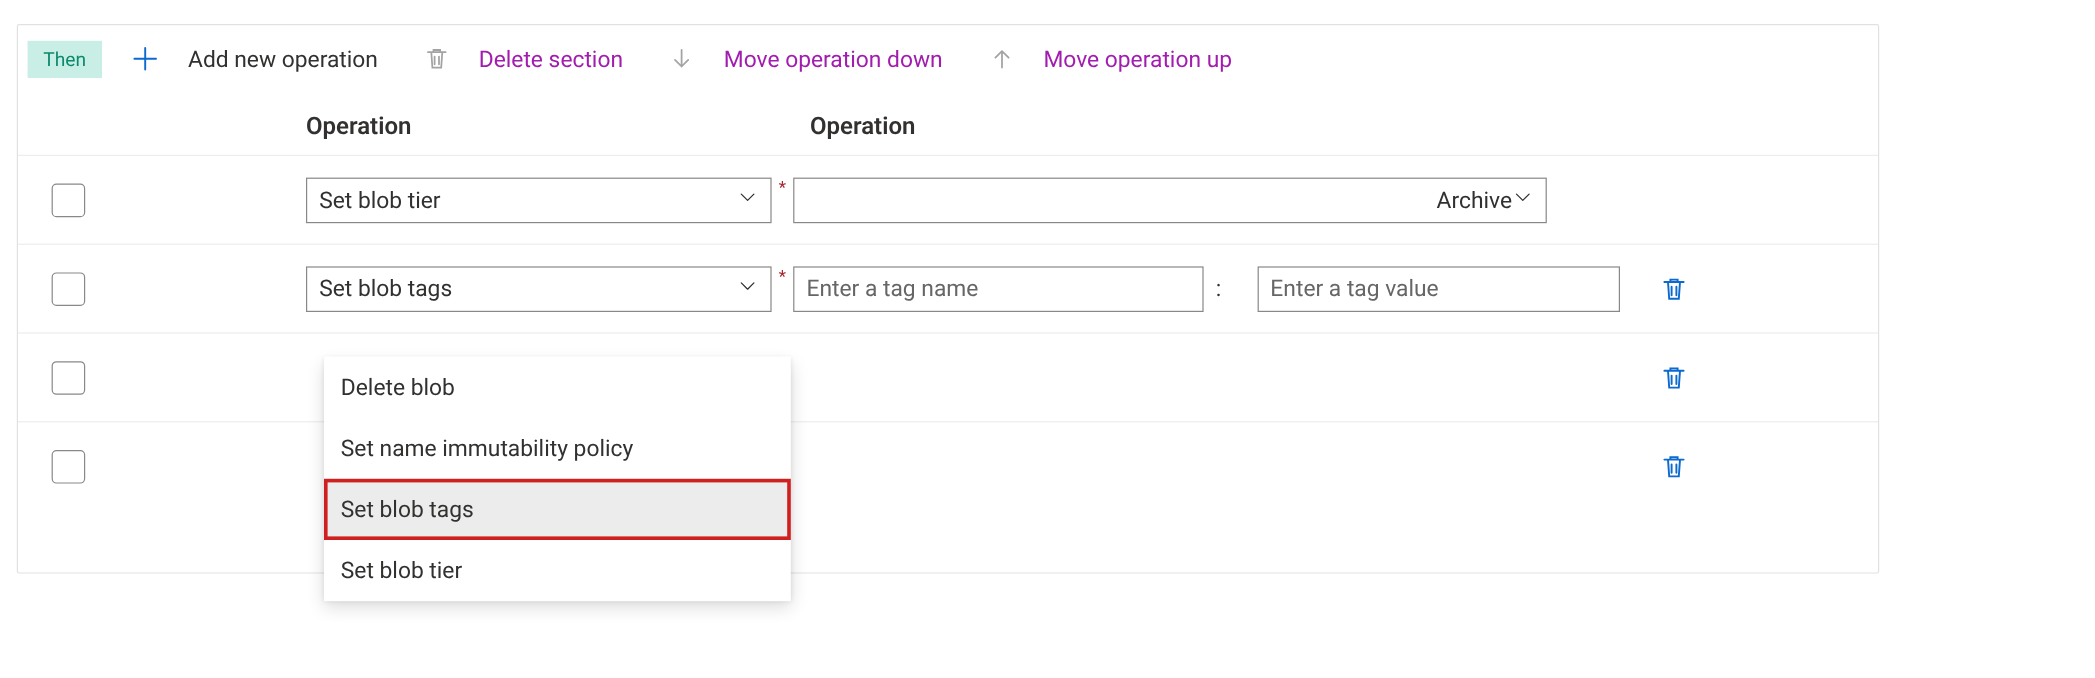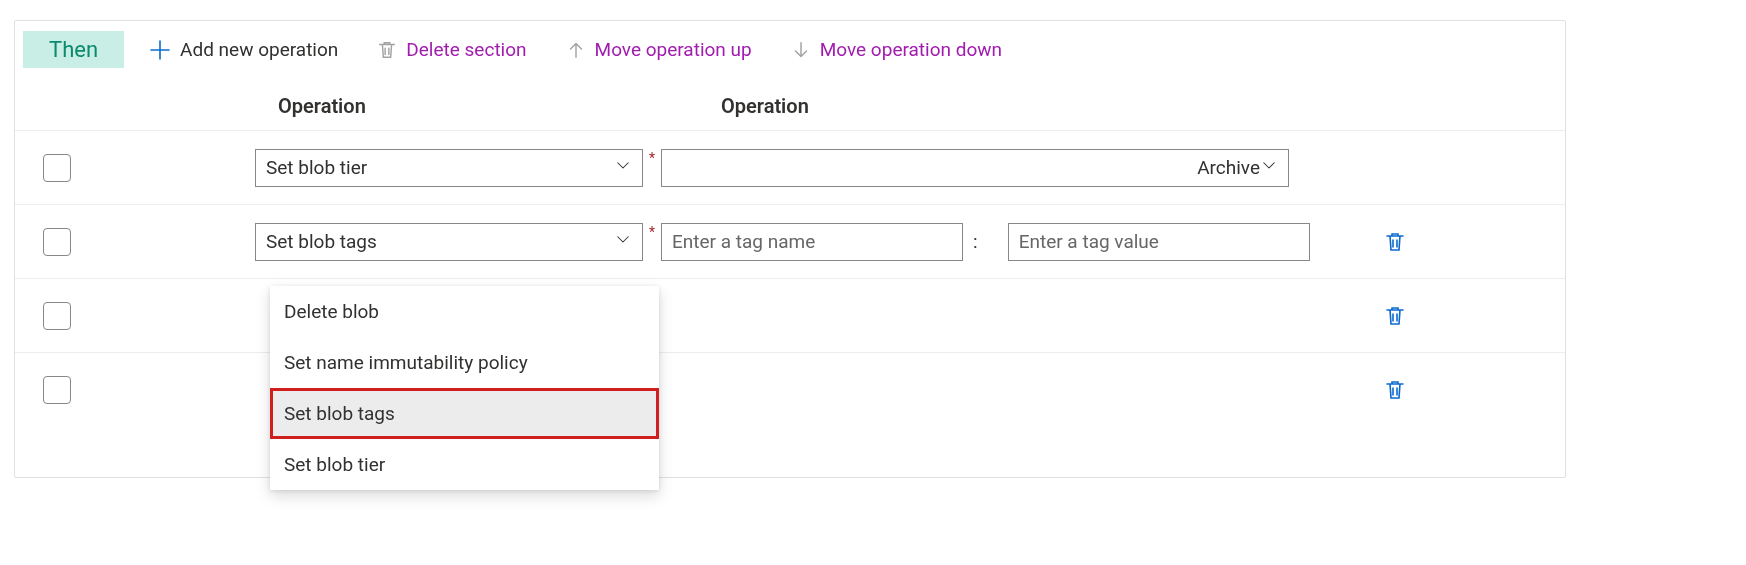--- a/index.html
+++ b/index.html
@@ -24,42 +24,41 @@
   }
   .toolbar {
     display: flex;
     align-items: center;
     padding: 10px 8px;
     gap: 10px;
   }
   .then-label {
     background: #c9eee6;
     color: #0b8a6e;
-    padding: 6px 26px;
-    font-size: 22px;
+    padding: 6px 13px;
+    font-size: 16px;
   }
   .tb-btn {
     display: inline-flex;
     align-items: center;
-    gap: 8px;
+    gap: 24px;
     background: transparent;
     border: none;
     font: inherit;
     padding: 6px 14px;
     cursor: pointer;
     color: #323130;
   }
   .tb-btn.disabled { color: #a21caf; cursor: default; }
   .tb-btn .ic { display: inline-flex; align-items: center; justify-content: center; }
   .headers {
     display: flex;
     padding: 16px 0 12px 0;
     font-weight: 600;
     font-size: 20px;
-    gap: 23px;
   }
   .col-check { width: 240px; }
   .col-op   { width: 420px; }
   .col-param { flex: 1; }
   .row {
     display: flex;
     align-items: center;
     border-top: 1px solid #ededed;
     height: 74px;
     position: relative;
@@ -109,33 +108,33 @@
   }
   .textbox {
     height: 38px;
     border: 1px solid #8a8886;
     padding: 0 10px;
     font: inherit;
     color: #323130;
     background: #fff;
   }
   .textbox::placeholder { color: #666; }
-  .tag-name { width: 302px; }
+  .tag-name { width: 342px; }
   .tag-value { width: 302px; margin-left: 20px; }
   .colon { margin: 0 10px; color: #323130; }
   .trash {
     position: absolute;
     right: 158px;
     display: inline-flex;
     cursor: pointer;
   }
   .dropdown {
     position: absolute;
     left: 255px;
-    top: 265px;
+    top: 276px;
     width: 389px;
     background: #fff;
     box-shadow: 0 6px 14px rgba(0,0,0,0.14), 0 1px 4px rgba(0,0,0,0.1);
     z-index: 10;
   }
   .dropdown .item {
     padding: 14px 14px;
     cursor: pointer;
     font-size: 19px;
   }
@@ -167,33 +166,33 @@
         <svg width="22" height="22" viewBox="0 0 24 24">
             <path d="M4 6h16M9 6V4h6v2M7 6l1 14h8l1-14M10 10v7M14 10v7" stroke="#a3a3a3" stroke-width="1.6" fill="none" stroke-linecap="round"></path>
           </svg>
       </span>
       <span>Delete section</span>
     </button>
 
     <button class="tb-btn disabled">
       <span class="ic">
         <svg width="22" height="22" viewBox="0 0 24 24">
+            <path d="M12 4v15M6 13l6 6 6-6" stroke="#a3a3a3" stroke-width="1.6" fill="none" stroke-linecap="round" stroke-linejoin="round"></path>
+          </svg>
+      </span>
+      <span>Move operation down</span>
+    </button>
+
+    <button class="tb-btn disabled">
+      <span class="ic">
+        <svg width="22" height="22" viewBox="0 0 24 24">
             <path d="M12 20V5M6 11l6-6 6 6" stroke="#a3a3a3" stroke-width="1.6" fill="none" stroke-linecap="round" stroke-linejoin="round"></path>
           </svg>
       </span>
       <span>Move operation up</span>
-    </button>
-
-    <button class="tb-btn disabled">
-      <span class="ic">
-        <svg width="22" height="22" viewBox="0 0 24 24">
-            <path d="M12 4v15M6 13l6 6 6-6" stroke="#a3a3a3" stroke-width="1.6" fill="none" stroke-linecap="round" stroke-linejoin="round"></path>
-          </svg>
-      </span>
-      <span>Move operation down</span>
     </button>
   </div>
 
   <div class="headers">
     <div class="col-check"></div>
     <div class="col-op">Operation</div>
     <div class="col-param">Operation</div>
   </div>
 
   <div class="row">

